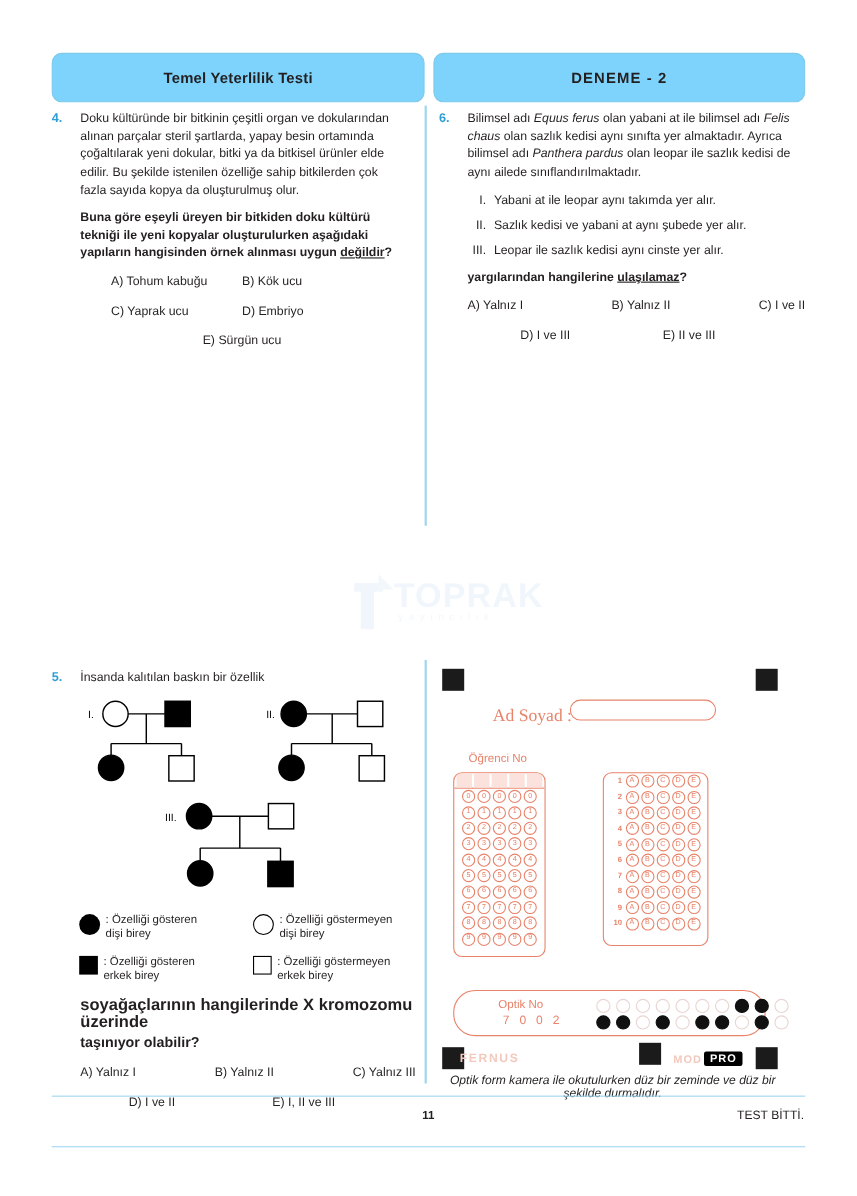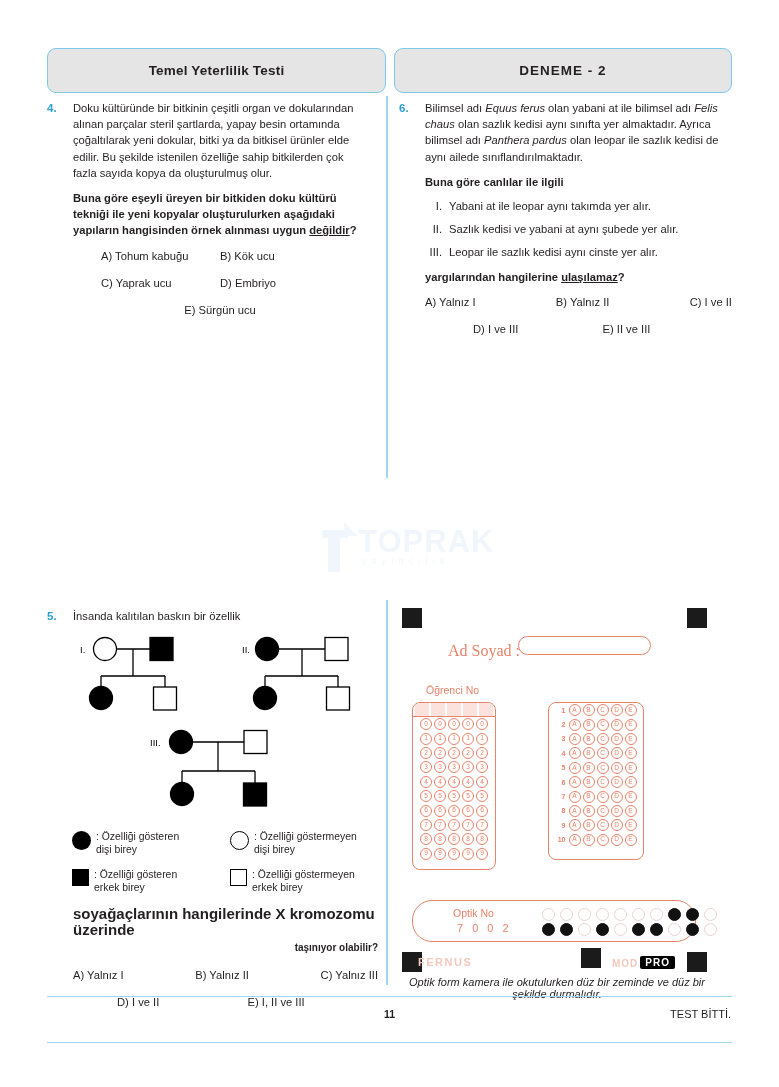--- a/index.html
+++ b/index.html
@@ -16,21 +16,21 @@
 
   
   .header-row {
     position:absolute; left:47px; top:48px; width:685px; height:45px;
     display:flex; gap:8px;
   }
   .header-box {
     flex:1; border:1.6px solid #7ec9ea; border-radius:9px;
     display:flex; align-items:center; justify-content:center;
     font-weight:bold; font-size:13.5px; letter-spacing:.2px; color:#231f20;
-    background:#e5e5e5;
+    background:#7dd3fc;
   }
   .header-box.right { flex:0 0 338px; letter-spacing:1px; }
 
   
   .divider {
     position:absolute; left:386px; top:96px; width:1.6px; height:382px;
     background:#9ed6f0;
   }
   .divider2 {
     position:absolute; left:386px; top:600px; width:1.6px; height:385px;
@@ -179,21 +179,20 @@
       </div>
     </div>
   </div>
 
   <div class="q" style="left:399px; top:100px; width:333px;">
     <div class="qnum">6.</div>
     <div class="qbody">
       <p>
         <span>Bilimsel adı </span><span class="ital">Equus ferus</span><span> olan yabani at ile bilimsel adı </span><span class="ital">Felis chaus</span><span> olan sazlık kedisi aynı sınıfta yer almaktadır. Ayrıca bilimsel adı </span><span class="ital">Panthera pardus</span><span> olan leopar ile sazlık kedisi de aynı ailede sınıflandırılmaktadır.</span>
       </p>
-      <p class="bold" style="margin-bottom:8px">Buna göre canlılar ile ilgili</p>
       <ul class="romans">
         <li>
             <span class="rn">I.</span>
             <span>Yabani at ile leopar aynı takımda yer alır.</span>
           </li>
         <li>
             <span class="rn">II.</span>
             <span>Sazlık kedisi ve yabani at aynı şubede yer alır.</span>
           </li>
         <li>
@@ -299,21 +298,21 @@
       <span class="sym sym-sq-e"></span>
       <span>
         <span>: Özelliği göstermeyen</span><br>
         <span>erkek birey</span>
       </span>
     </div>
   </div>
 
   <div class="q" style="left:73px; top:906px; width:305px;">
     <p class="bold" style="margin:0 0 2px 0; font-size:15px; line-height:16px;">soyağaçlarının hangilerinde X kromozomu üzerinde</p>
-    <p class="bold" style="margin:0 0 11px 0; font-size:10px; line-height:16px;text-align:right;">taşınıyor olabilir?</p>
+    <p class="bold" style="margin:0 0 11px 0; font-size:13px; line-height:16px;">taşınıyor olabilir?</p>
     <div class="opts">
       <div class="opt-row three">
         <span class="opt">A) Yalnız I</span>
         <span class="opt">B) Yalnız II</span>
         <span class="opt">C) Yalnız III</span>
       </div>
       <div class="opt-row" style="padding-left:44px;">
         <span class="opt" style="width:50%">D) I ve II</span>
         <span class="opt" style="width:50%">E) I, II ve III</span>
       </div>

